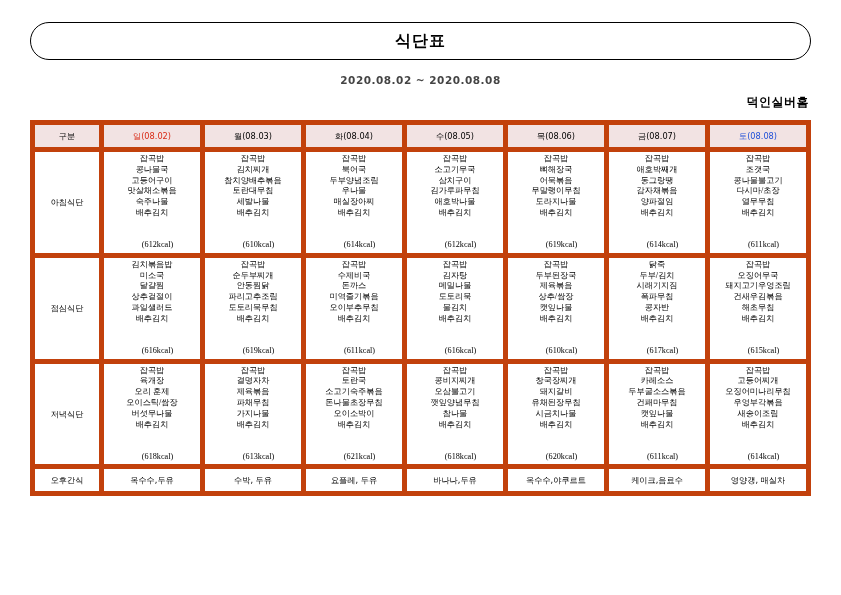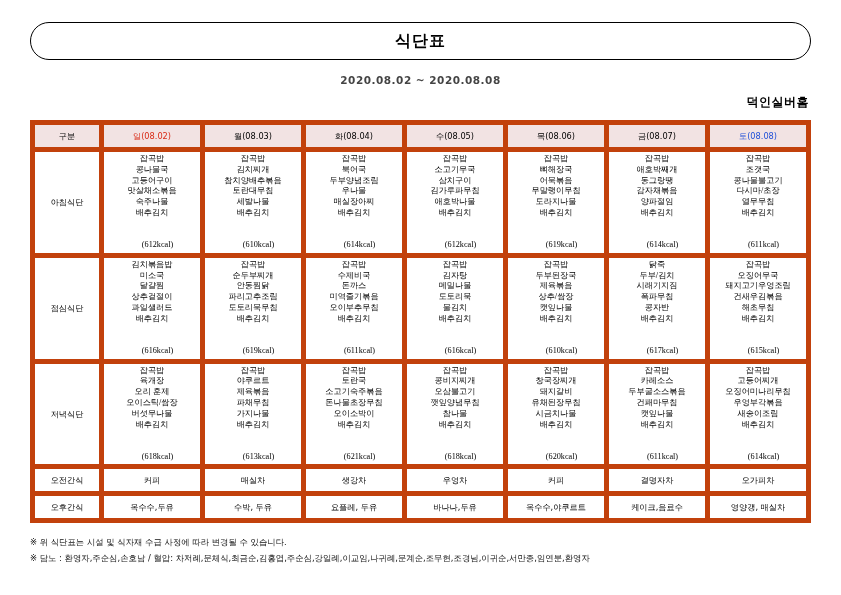--- a/index.html
+++ b/index.html
@@ -162,48 +162,34 @@
           <td class="meal"><span>잡곡밥</span><br><span>순두부찌개</span><br><span>안동찜닭</span><br><span>파리고추조림</span><br><span>도토리묵무침</span><br><span>배추김치</span><span class="kcal">(619kcal)</span></td>
           <td class="meal"><span>잡곡밥</span><br><span>수제비국</span><br><span>돈까스</span><br><span>미역줄기볶음</span><br><span>오이부추무침</span><br><span>배추김치</span><span class="kcal">(611kcal)</span></td>
           <td class="meal"><span>잡곡밥</span><br><span>김자탕</span><br><span>메밀나물</span><br><span>도토리묵</span><br><span>물김치</span><br><span>배추김치</span><span class="kcal">(616kcal)</span></td>
           <td class="meal"><span>잡곡밥</span><br><span>두부된장국</span><br><span>제육볶음</span><br><span>상추/쌈장</span><br><span>캣잎나물</span><br><span>배추김치</span><span class="kcal">(610kcal)</span></td>
           <td class="meal"><span>닭죽</span><br><span>두부/김치</span><br><span>시래기지짐</span><br><span>폭파무침</span><br><span>콩자반</span><br><span>배추김치</span><span class="kcal">(617kcal)</span></td>
           <td class="meal"><span>잡곡밥</span><br><span>오징어무국</span><br><span>돼지고기우엉조림</span><br><span>건새우김볶음</span><br><span>해초무침</span><br><span>배추김치</span><span class="kcal">(615kcal)</span></td>
         </tr>
         <tr>
           <td class="rowlabel">저녁식단</td>
           <td class="meal"><span>잡곡밥</span><br><span>육개장</span><br><span>오리 훈제</span><br><span>오이스틱/쌈장</span><br><span>버섯무나물</span><br><span>배추김치</span><span class="kcal">(618kcal)</span></td>
-          <td class="meal"><span>잡곡밥</span><br><span>야쿠르트</span><br><span>제육볶음</span><br><span>파채무침</span><br><span>가지나물</span><br><span>배추김치</span><span class="kcal">(613kcal)</span></td>
+          <td class="meal"><span>잡곡밥</span><br><span>결명자차</span><br><span>제육볶음</span><br><span>파채무침</span><br><span>가지나물</span><br><span>배추김치</span><span class="kcal">(613kcal)</span></td>
           <td class="meal"><span>잡곡밥</span><br><span>토란국</span><br><span>소고기숙주볶음</span><br><span>돈나물초장무침</span><br><span>오이소박이</span><br><span>배추김치</span><span class="kcal">(621kcal)</span></td>
           <td class="meal"><span>잡곡밥</span><br><span>콩비지찌개</span><br><span>오삼불고기</span><br><span>깻잎양념무침</span><br><span>참나물</span><br><span>배추김치</span><span class="kcal">(618kcal)</span></td>
           <td class="meal"><span>잡곡밥</span><br><span>창국장찌개</span><br><span>돼지갈비</span><br><span>유채된장무침</span><br><span>시금치나물</span><br><span>배추김치</span><span class="kcal">(620kcal)</span></td>
           <td class="meal"><span>잡곡밥</span><br><span>카레소스</span><br><span>두부굴소스볶음</span><br><span>건패마무침</span><br><span>캣잎나물</span><br><span>배추김치</span><span class="kcal">(611kcal)</span></td>
           <td class="meal"><span>잡곡밥</span><br><span>고등어찌개</span><br><span>오징어미나리무침</span><br><span>우엉부각볶음</span><br><span>새송이조림</span><br><span>배추김치</span><span class="kcal">(614kcal)</span></td>
-        </tr>
-        <tr>
-          <td class="rowlabel">오전간식</td>
-          <td class="snack"><span>커피</span></td>
-          <td class="snack"><span>매실차</span></td>
-          <td class="snack"><span>생강차</span></td>
-          <td class="snack"><span>우엉차</span></td>
-          <td class="snack"><span>커피</span></td>
-          <td class="snack"><span>결명자차</span></td>
-          <td class="snack"><span>오가피차</span></td>
         </tr>
         <tr>
           <td class="rowlabel">오후간식</td>
           <td class="snack"><span>옥수수,두유</span></td>
           <td class="snack"><span>수박, 두유</span></td>
           <td class="snack"><span>요플레, 두유</span></td>
           <td class="snack"><span>바나나,두유</span></td>
           <td class="snack"><span>옥수수,야쿠르트</span></td>
           <td class="snack"><span>케이크,음료수</span></td>
           <td class="snack"><span>영양갱, 매실차</span></td>
         </tr>
       </tbody>
   </table>
 
-  <div class="notes" id="notes">
-      <div>※ 위 식단표는 시설 및 식자재 수급 사정에 따라 변경될 수 있습니다.</div>
-      <div>※ 담노 : 환영자,주순심,손호남 / 혈압: 차저례,문체식,최금순,김홍엽,주순심,강일례,이교임,나귀례,문계순,조무현,조경님,이귀순,서만종,임연분,환영자</div>
-    </div>
 
 </div>
 
 </body></html>

